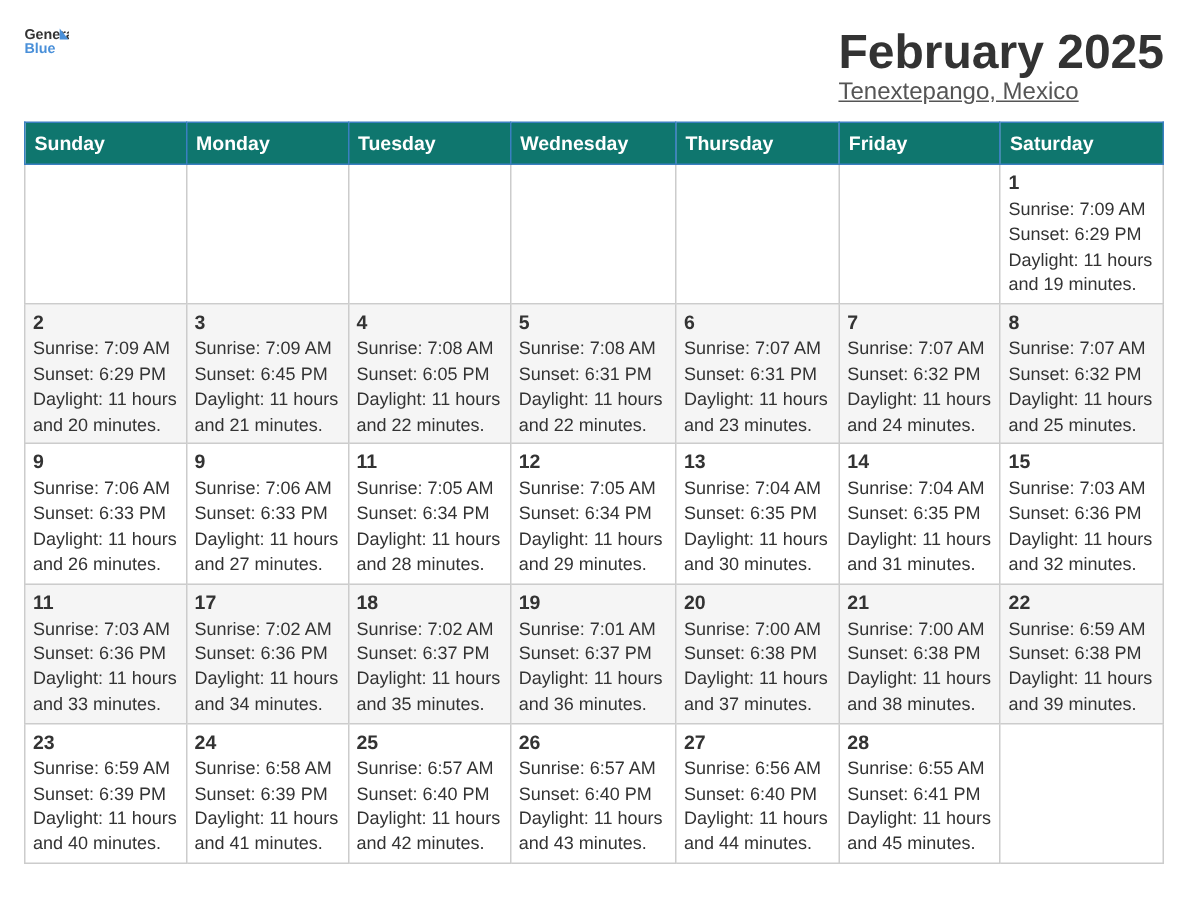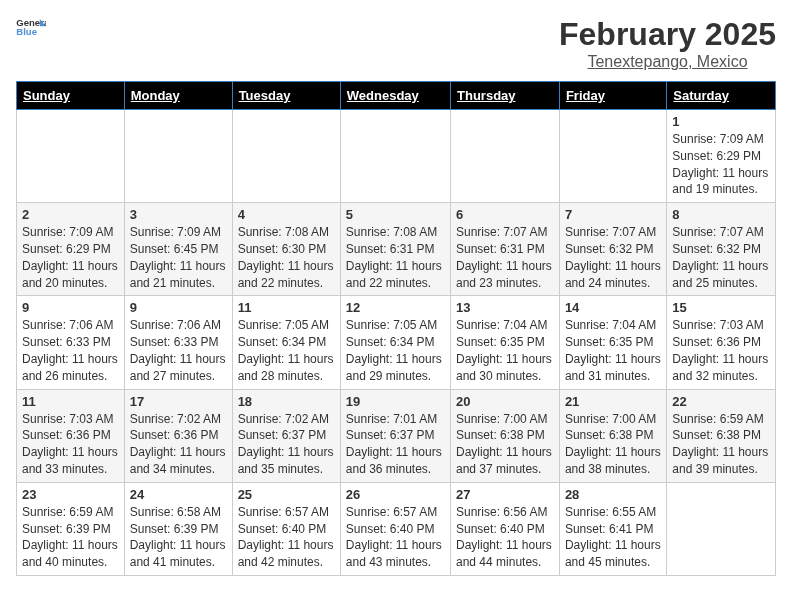--- a/index.html
+++ b/index.html
@@ -19,46 +19,45 @@
     .logo {
       display: flex;
       align-items: center;
       gap: 4px;
     }
     .logo-icon {
       width: 30px;
       height: 22px;
     }
     .title-area {
-      text-align: center;
+      text-align: left;
     }
     .month-title {
       font-size: 32px;
       font-weight: bold;
       color: #333;
     }
     .location-title {
       font-size: 16px;
       color: #555;
       text-decoration: underline;
     }
     .calendar {
       width: 100%;
       border-collapse: collapse;
       border: 1px solid #ccc;
     }
     .calendar th {
-      background-color: #000000;
+      background-color: #0f766e;
       color: #fff;
       font-size: 13px;
       font-weight: bold;
       text-align: left;
       padding: 6px 6px;
       border: 1px solid #3a7fc1;
-      text-decoration: underline;
     }
     .calendar td {
       vertical-align: top;
       width: 113px;
       min-height: 80px;
       border: 1px solid #ccc;
       padding: 4px 5px;
       font-size: 10px;
       color: #333;
       background: #fff;
@@ -134,21 +133,21 @@
         <td class="alt-row">
           <span class="day-number">3</span>
           <div class="day-info">Sunrise: 7:09 AM
 Sunset: 6:45 PM
 Daylight: 11 hours
 and 21 minutes.</div>
         </td>
         <td class="alt-row">
           <span class="day-number">4</span>
           <div class="day-info">Sunrise: 7:08 AM
-Sunset: 6:30 PM
+Sunset: 6:05 PM
 Daylight: 11 hours
 and 22 minutes.</div>
         </td>
         <td class="alt-row">
           <span class="day-number">5</span>
           <div class="day-info">Sunrise: 7:08 AM
 Sunset: 6:31 PM
 Daylight: 11 hours
 and 22 minutes.</div>
         </td>

